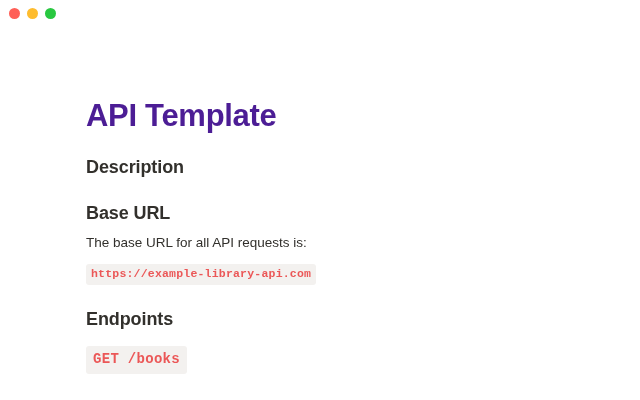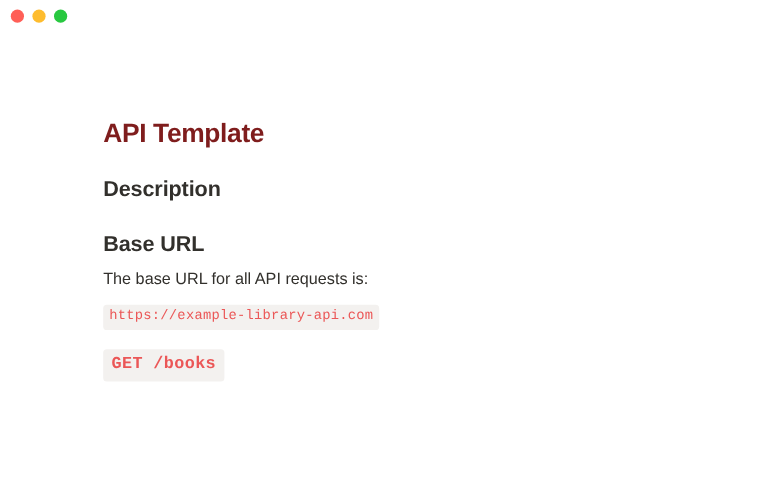--- a/index.html
+++ b/index.html
@@ -47,23 +47,23 @@
     height: 14px;
     background: #ffffff;
   }
 
   .content {
     padding: 0 0 0 86px;
     box-sizing: border-box;
   }
 
   .page-title {
-    font-size: 22px;
+    font-size: 31px;
     font-weight: bold;
-    color: #7f1d1d;
+    color: #4c1d95;
     letter-spacing: -0.3px;
     margin: 59px 12px 0 0;
     line-height: 1.1;
   }
 
   h2.section-heading {
     font-size: 18px;
     font-weight: bold;
     color: #32302c;
     margin: 24px 0 0 0;
@@ -82,20 +82,21 @@
     display: inline-block;
     margin-top: 11px;
     font-family: "Liberation Mono", monospace;
     font-size: 11.5px;
     color: #eb5757;
     background: #f3f1ef;
     border-radius: 3px;
     padding: 3px 5px 3px 5px;
     line-height: 1.3;
     letter-spacing: 0.2px;
+    font-weight: bold;
   }
 
   .code-endpoint {
     display: inline-block;
     margin-top: 16px;
     font-family: "Liberation Mono", monospace;
     font-size: 14px;
     font-weight: bold;
     color: #eb5757;
     background: #f3f1ef;
@@ -123,16 +124,17 @@
   <div class="content">
 
     <h1 class="page-title">API Template</h1>
 
     <h2 class="section-heading">Description</h2>
 
     <h2 class="section-heading">Base URL</h2>
     <p class="para">The base URL for all API requests is:</p>
     <div><code class="code-inline">https://example-library-api.com</code></div>
 
+    <h2 class="section-heading">Endpoints</h2>
     <div><code class="code-endpoint">GET /books</code></div>
 
   </div>
 </div>
 
 </body></html>

